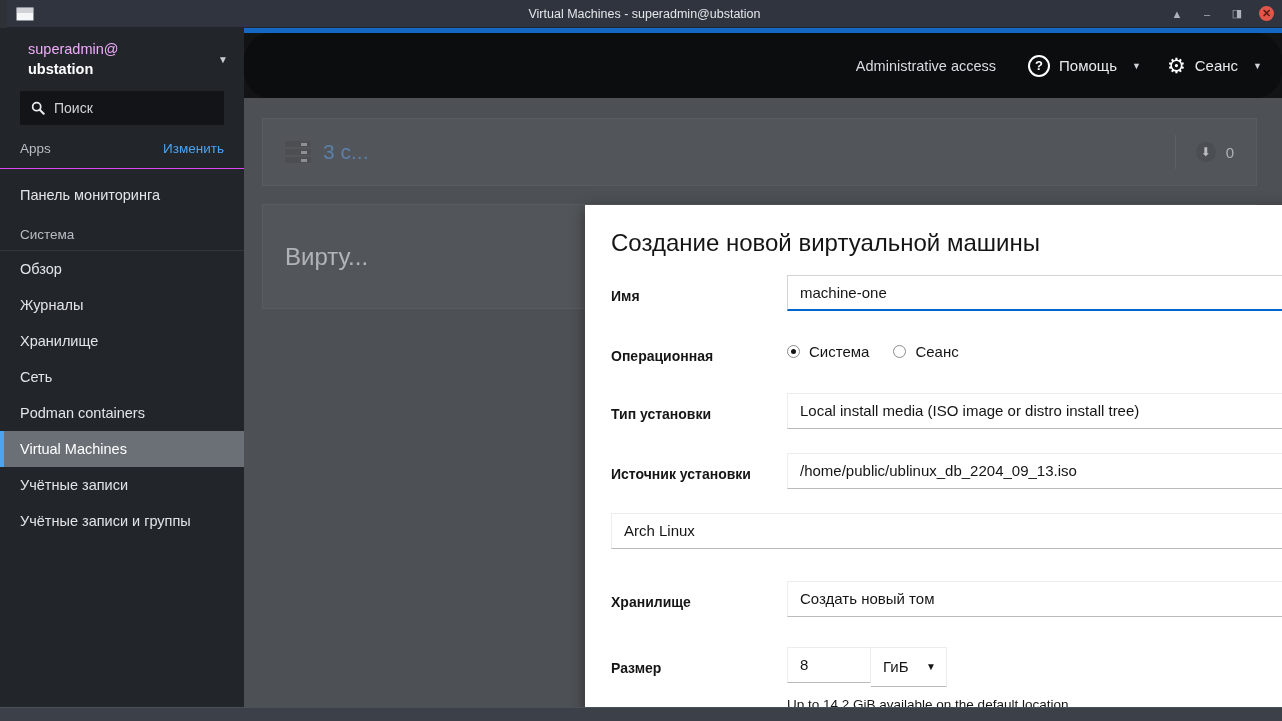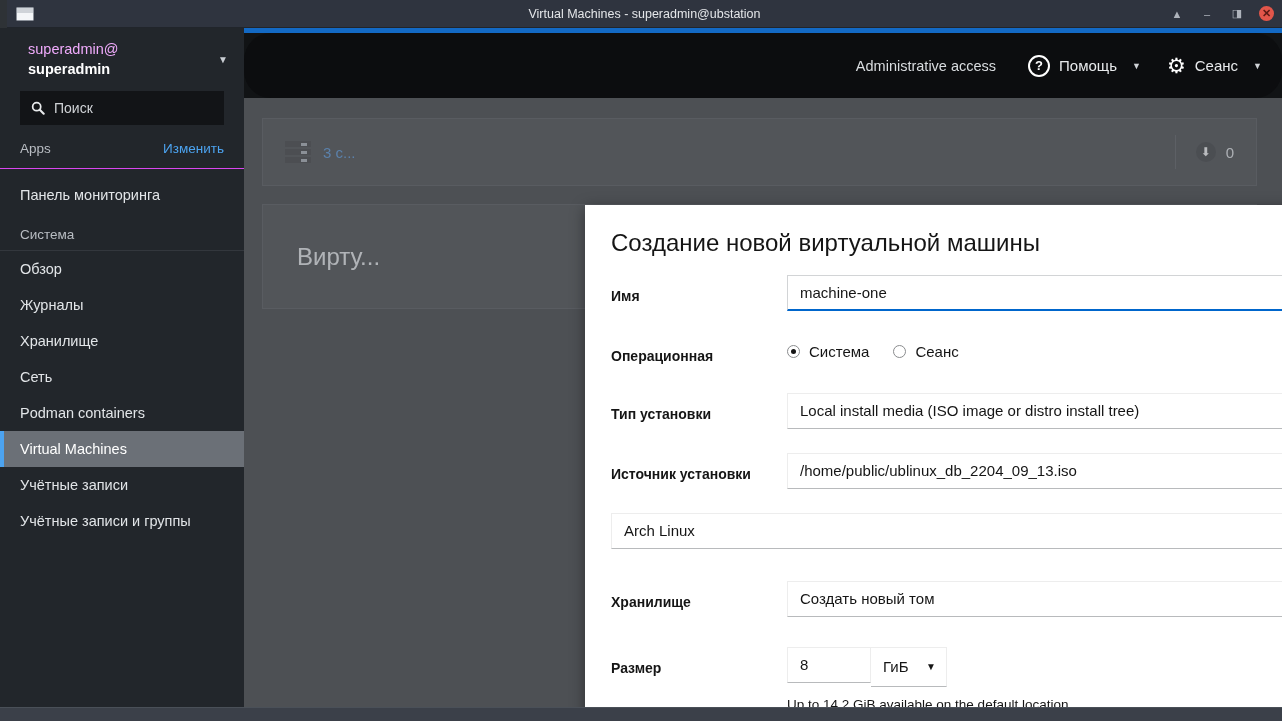--- a/index.html
+++ b/index.html
@@ -176,37 +176,37 @@
     margin-right: 12px;
   }
   #server-icon i {
     display: block; height: 6px; background: #0e0f11;
     border: 1px solid #0e0f11; position: relative;
   }
   #server-icon i::after {
     content: ""; position: absolute; right: 3px; top: 1px;
     width: 6px; height: 3px; background: #9aa0a8;
   }
-  #hosts-link { color: #2f7fd4; font-size: 15px; cursor: pointer; white-space: nowrap; }
+  #hosts-link { color: #2f7fd4; font-size: 21px; cursor: pointer; white-space: nowrap; }
   #hosts-right {
     margin-left: auto; display: flex; align-items: center; gap: 10px;
     padding-left: 20px; border-left: 1px solid #34373b; height: 34px;
   }
   #download-icon {
     width: 20px; height: 20px; border-radius: 50%;
     background: #0d0e10; color: #fff; font-size: 12px;
     display: flex; align-items: center; justify-content: center;
   }
   #download-count { color: #e2e5e8; font-size: 15px; }
 
   #card-vms {
     height: 105px;
     display: flex; align-items: center; padding: 0 22px;
   }
-  #vm-title { color: #eceef0; font-size: 24px; margin-left: 12px; }
+  #vm-title { color: #eceef0; font-size: 24px; }
   #import-vm-btn {
     margin-left: auto;
     border: 1px solid #2f7fd4; color: #2f7fd4;
     background: transparent;
     font-size: 15px; padding: 9px 16px;
     font-family: inherit; cursor: pointer;
   }
 
   
   #modal-overlay {
@@ -318,21 +318,21 @@
     </div>
   </div>
 
   <div id="window-body">
 
     <div id="sidebar">
 
       <div id="host-switcher">
         <div id="host-switcher-text">
           <div id="host-user">superadmin@</div>
-          <div id="host-name">superadmin</div>
+          <div id="host-name">ubstation</div>
         </div>
         <div id="host-caret">▼</div>
       </div>
 
       <div id="search-box">
         <span id="search-icon">
           <svg width="14" height="14" viewBox="0 0 16 16" fill="none">
             <circle cx="6.5" cy="6.5" r="4.6" stroke="#e8eaec" stroke-width="2"></circle>
             <line x1="10" y1="10" x2="14.5" y2="14.5" stroke="#e8eaec" stroke-width="2.4" stroke-linecap="round"></line>
           </svg>

